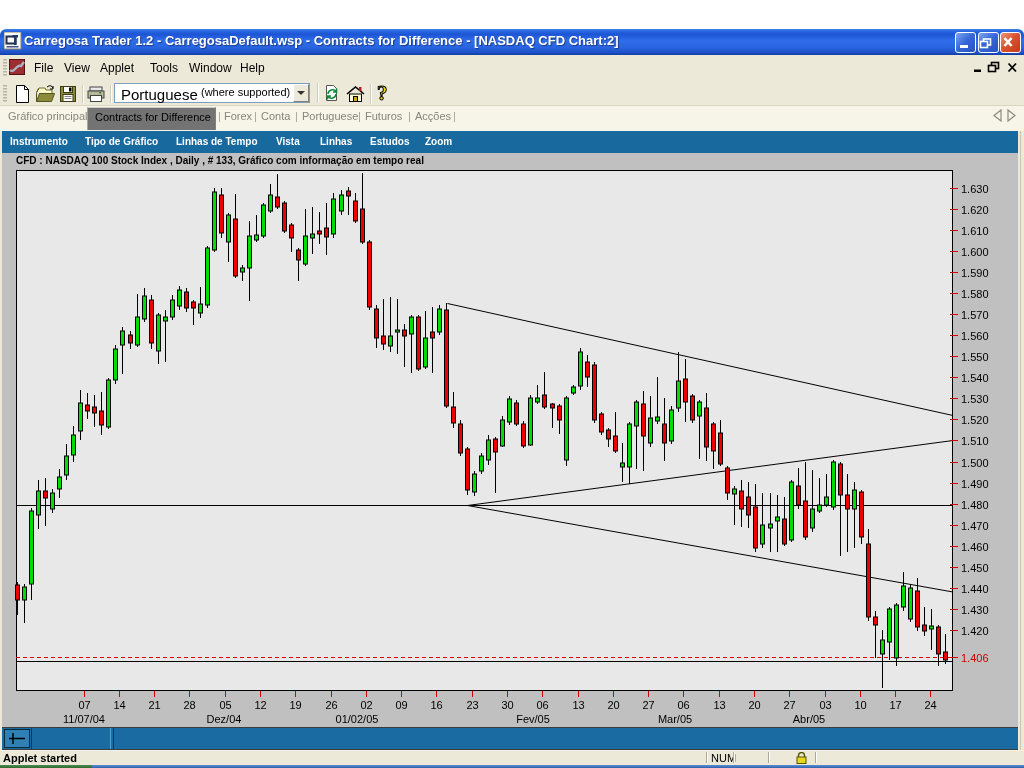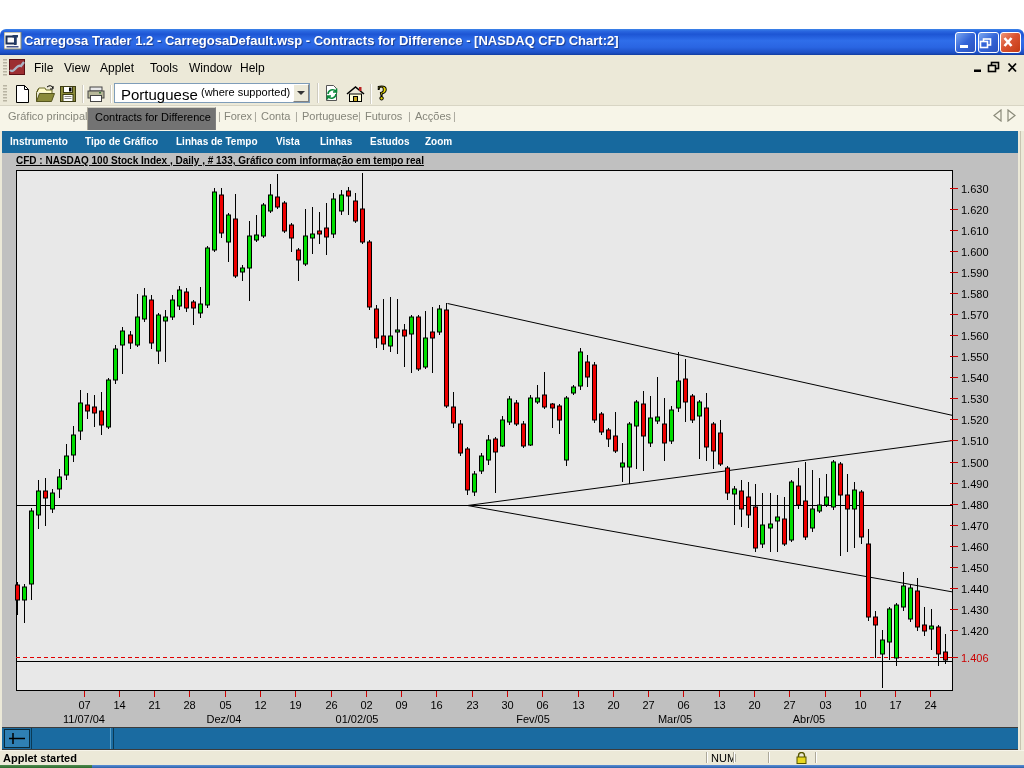--- a/index.html
+++ b/index.html
@@ -19,21 +19,21 @@
   #toolrow{left:0;top:81px;width:1024px;height:25px;background:#ece9d8;border-bottom:1px solid #d8d5c4;box-sizing:border-box;}
   #tabrow{left:0;top:106px;width:1024px;height:25px;background:#f7f5e8;}
   #tabrow .edge{left:0;top:129px;width:1024px;height:1px;background:#aca899;}
   .tabtxt{top:110px;font-size:11px;color:#85857a;white-space:nowrap;}
   #activetab{left:87px;top:107px;width:127px;height:22px;background:#737373;
     border-left:1px solid #aca899;border-right:1px solid #808080;border-top:1px solid #cfcdc0;}
   #activetab span{position:absolute;left:7px;top:3px;font-size:11px;color:#000;white-space:nowrap;}
   #bluemenu{left:2px;top:131px;width:1016px;height:22px;background:#17699e;}
   .bitem{top:136px;font-size:10px;font-weight:bold;color:#fff;white-space:nowrap;}
   #chartpanel{left:2px;top:153px;width:1016px;height:574px;background:#c0c0c0;}
-  #charttitle{left:16px;top:155px;font-size:10px;font-weight:bold;color:#000;white-space:nowrap;text-decoration:underline;}
+  #charttitle{left:16px;top:155px;font-size:10px;font-weight:bold;color:#000;white-space:nowrap;}
   #plot{left:16px;top:170px;width:937px;height:521px;background:#e8e8e8;border:1px solid #000;box-sizing:border-box;}
   #scrollrow{left:2px;top:727px;width:1016px;height:23px;background:#1a6ba1;border-top:1px solid #3c3c3c;border-bottom:1px solid #3c3c3c;box-sizing:border-box;}
   #statusbar{left:0;top:750px;width:1024px;height:15px;background:#ece9d8;}
   #strip{left:0;top:765px;width:1024px;height:3px;background:linear-gradient(180deg,#5a8ed6,#2e62aa);}
   #stripg{left:0;top:765px;width:92px;height:3px;background:linear-gradient(180deg,#4d8a4d,#2e6b2e);}
   .sep{top:83px;width:1px;height:20px;background:#cfccc0;border-right:1px solid #fff;}
   .ssep{top:752px;width:1px;height:11px;background:#aca899;border-right:1px solid #fff;}
 </style>
 </head>
 <body>

